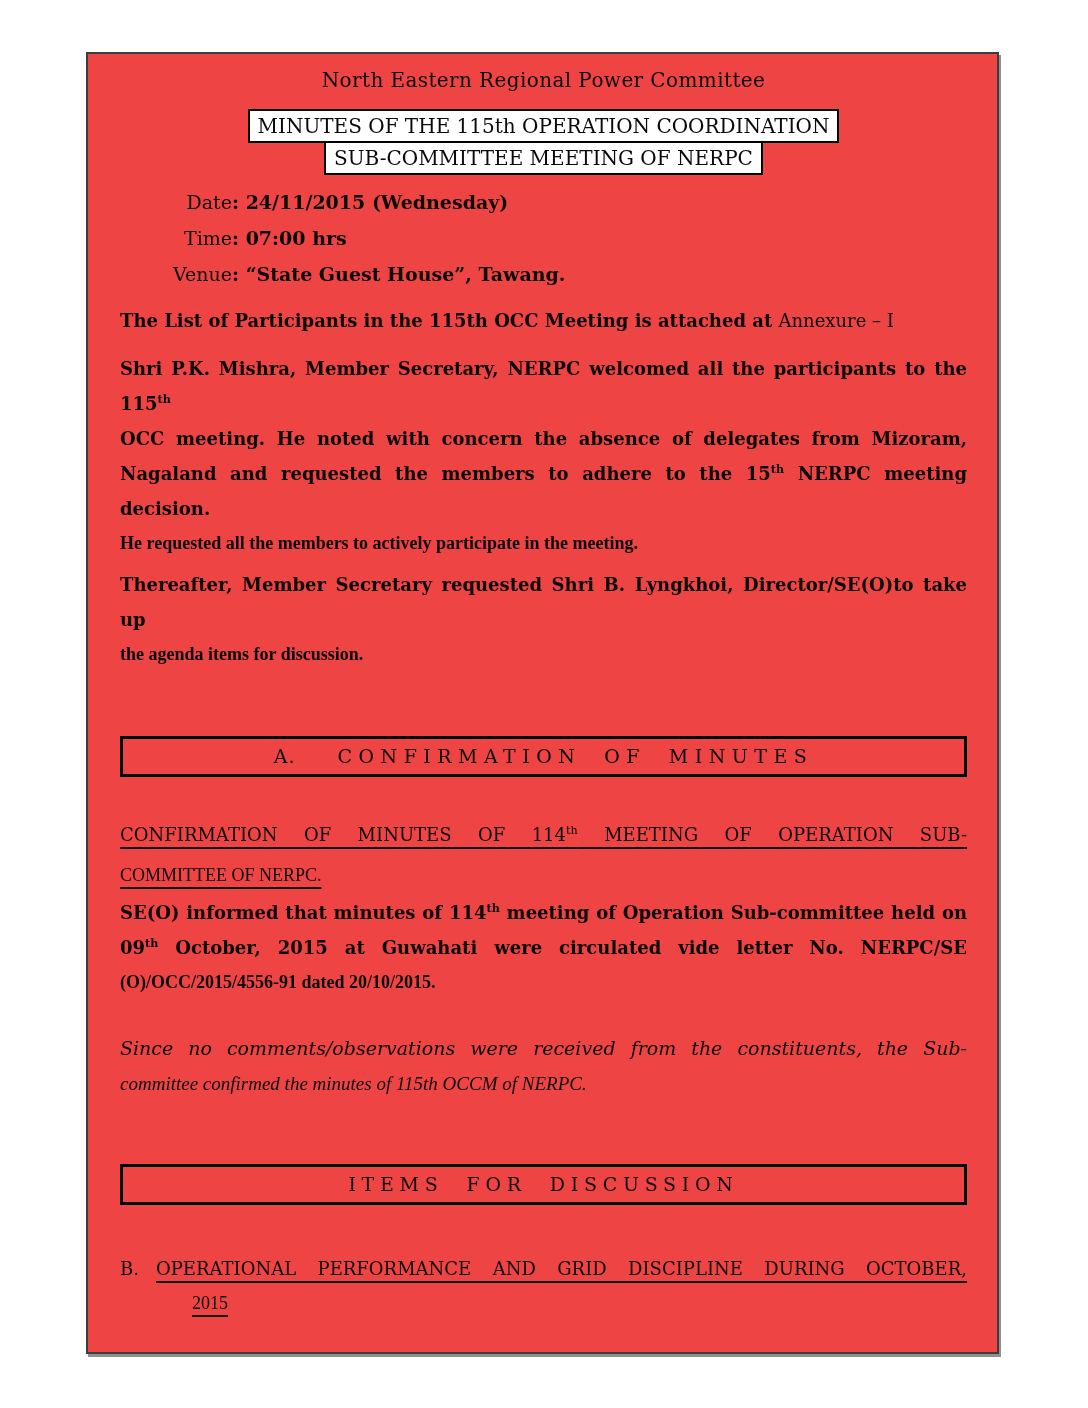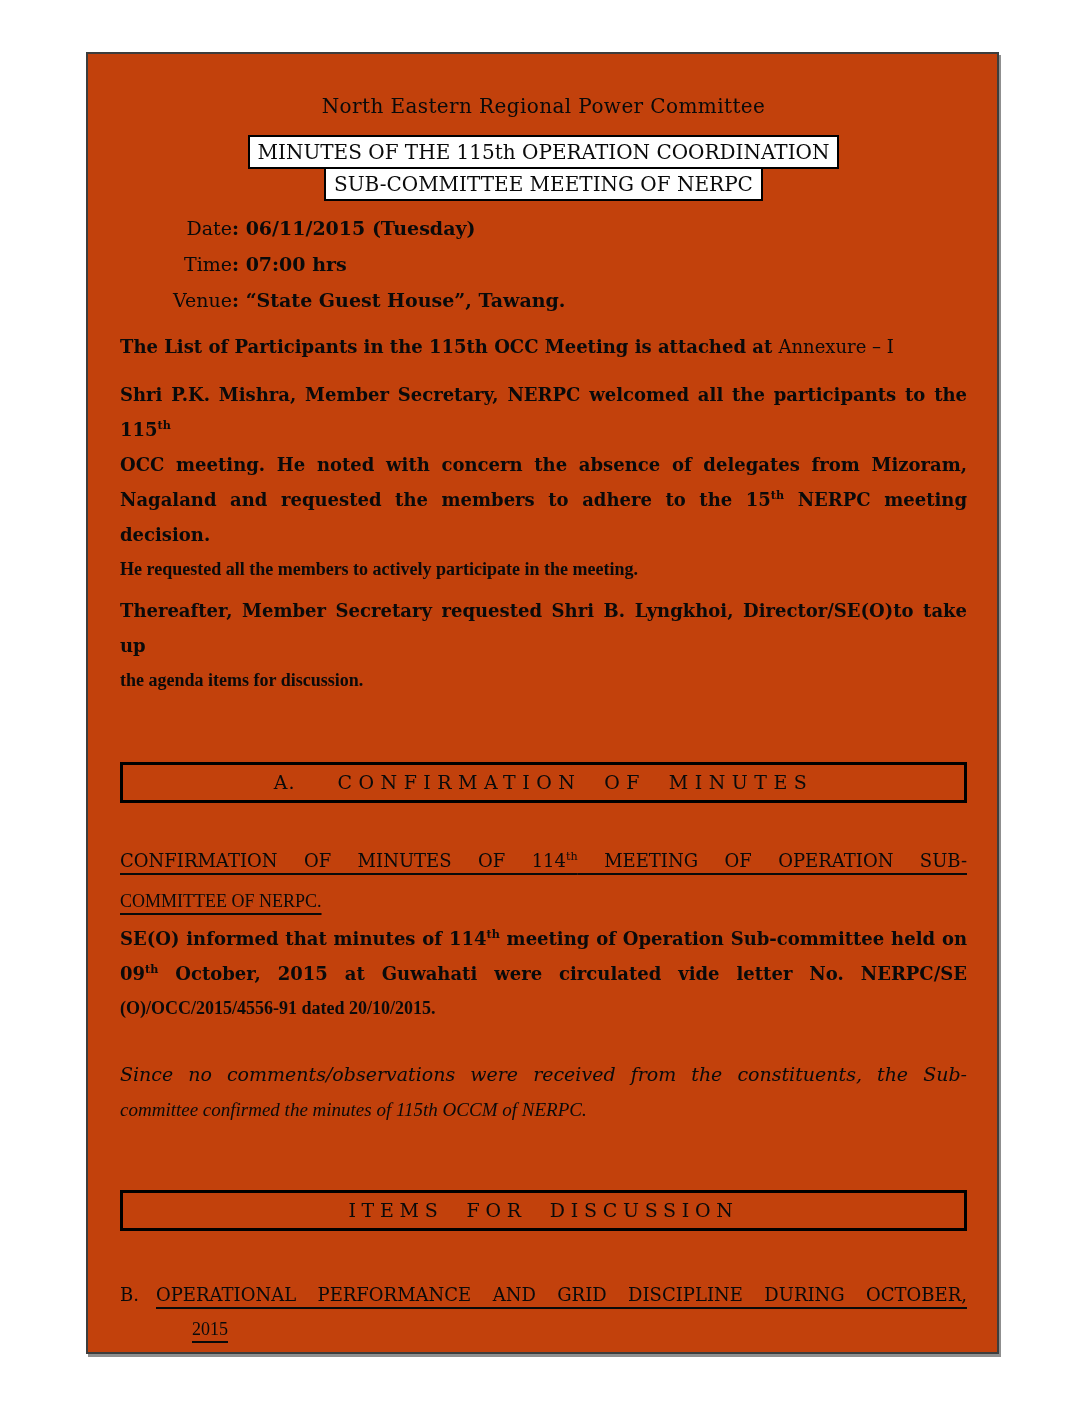--- a/index.html
+++ b/index.html
@@ -5,24 +5,24 @@
   * { margin: 0; padding: 0; box-sizing: border-box; }
   html, body { background: #ffffff; }
   body {
     width: 1088px; height: 1408px; position: relative;
     font-family: "DejaVu Serif", "Liberation Serif", serif;
     color: #0a0a0a;
   }
   .sheet {
     position: absolute; left: 86px; top: 52px;
     width: 913px; height: 1302px;
-    background: #c2410c;
+    background: #ef4444;
     border: 2px solid #3d3d3d;
     box-shadow: 2px 3px 0 #8f8f8f;
-    padding: 39px 30px 0 32px;
+    padding: 13px 30px 0 32px;
     overflow: hidden;
   }
   .org-title {
     text-align: center; font-size: 20px; line-height: 26px;
     letter-spacing: 0.4px;
   }
   .title-boxes { text-align: center; margin-top: 16px; }
   .tbox {
     display: inline-block; border: 2px solid #000;
     font-size: 20px; line-height: 26px; padding: 2px 8px;
@@ -86,21 +86,21 @@
 
   <div class="title-boxes">
     <div class="tbox">MINUTES OF THE 115th OPERATION COORDINATION</div>
     <br>
     <div class="tbox tbox2">SUB-COMMITTEE MEETING OF NERPC</div>
   </div>
 
   <div class="meta">
     <div class="meta-row">
       <div class="meta-label">Date</div>
-      <div class="meta-value">: 06/11/2015 (Tuesday)</div>
+      <div class="meta-value">: 24/11/2015 (Wednesday)</div>
     </div>
     <div class="meta-row">
       <div class="meta-label">Time</div>
       <div class="meta-value">: 07:00 hrs</div>
     </div>
     <div class="meta-row">
       <div class="meta-label">Venue</div>
       <div class="meta-value">: “State Guest House”, Tawang.</div>
     </div>
   </div>

